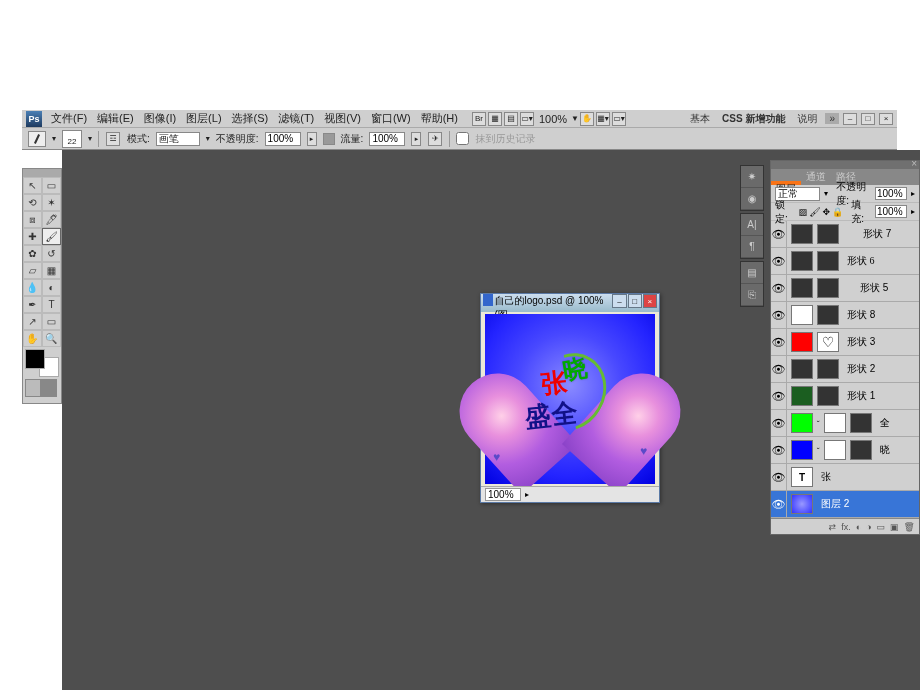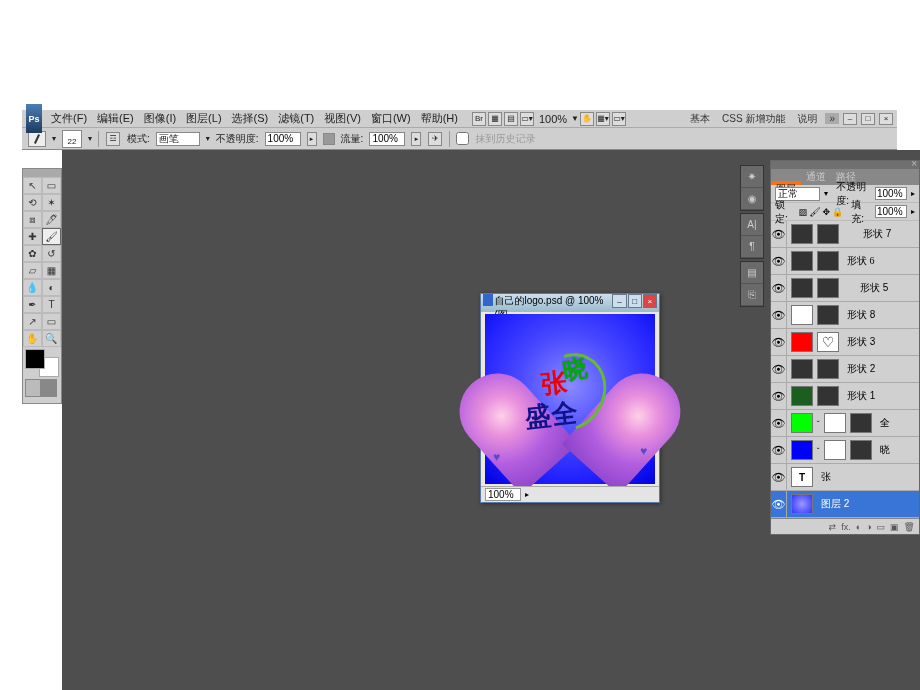--- a/index.html
+++ b/index.html
@@ -1,19 +1,19 @@
 <!DOCTYPE html>
 <html><head>
 <meta charset="utf-8">
 <style>
 * { box-sizing: border-box; margin: 0; padding: 0; font-family: "Microsoft YaHei", sans-serif; }
 body { background: #fff; width: 920px; height: 690px; overflow: hidden; position: relative; }
 
 .menubar { position: absolute; left: 22px; top: 110px; width: 875px; height: 18px; background: #cfcfcf; display: flex; align-items: center; font-size: 11px; color: #222; z-index: 10; border-bottom: 1px solid #aaa; }
-.ps-logo { width: 16px; height: 29px; background: linear-gradient(#4a7fb5,#1e3a5f); color: #fff; font-size: 9px; font-weight: bold; display: flex; align-items: center; justify-content: center; margin: 0 4px; }
+.ps-logo { width: 16px; height: 16px; background: linear-gradient(#4a7fb5,#1e3a5f); color: #fff; font-size: 9px; font-weight: bold; display: flex; align-items: center; justify-content: center; margin: 0 4px; }
 .menu-item { padding: 4px 5px; cursor: default; }
 .menubar-right { position: absolute; right: 4px; display: flex; gap: 4px; align-items: center; }
 .mr-btn { font-size: 10px; padding: 0 4px; color: #333; }
 .win-ctrl { width: 14px; height: 12px; border: 1px solid #888; background: #ddd; font-size: 8px; display:flex; align-items:center; justify-content:center; }
 
 .optbar { position: absolute; left: 22px; top: 128px; width: 875px; height: 22px; background: #cfcfcf; display: flex; align-items: center; font-size: 10px; color: #222; gap: 6px; padding-left: 6px; z-index: 9; border-bottom: 1px solid #888; }
 .brush-icon { width: 18px; height: 16px; border: 1px solid #888; background: #eee; position: relative; }
 .brush-icon::after { content:""; width:2px; height:10px; background:#333; position:absolute; left:7px; top:2px; transform:rotate(25deg); }
 .brush-sel { width: 20px; height: 18px; border: 1px solid #888; background:#fff; font-size:8px; display:flex; align-items:flex-end; justify-content:center; padding-bottom:1px; }
 .opt-sep { width:1px; height:16px; background:#999; }
@@ -98,21 +98,21 @@
   <span class="mb-icon">▦</span>
   <span class="mb-icon">▤</span>
   <span class="mb-icon">▭▾</span>
   <span class="zoom-readout">100%</span>
   <span style="font-size:8px">▼</span>
   <span class="mb-icon">✋</span>
   <span class="mb-icon">▦▾</span>
   <span class="mb-icon">▭▾</span>
   <div class="menubar-right">
     <span class="mr-btn">基本</span>
-    <span class="mr-btn" style="font-weight:normal">CSS 新增功能</span>
+    <span class="mr-btn" style="font-weight:bold">CSS 新增功能</span>
     <span class="mr-btn">说明</span>
     <span class="mr-btn" style="background:#aaa">»</span>
     <span class="win-ctrl">–</span>
     <span class="win-ctrl">□</span>
     <span class="win-ctrl">×</span>
   </div>
 </div>
 
 <div class="optbar">
   <div class="brush-icon"></div>

